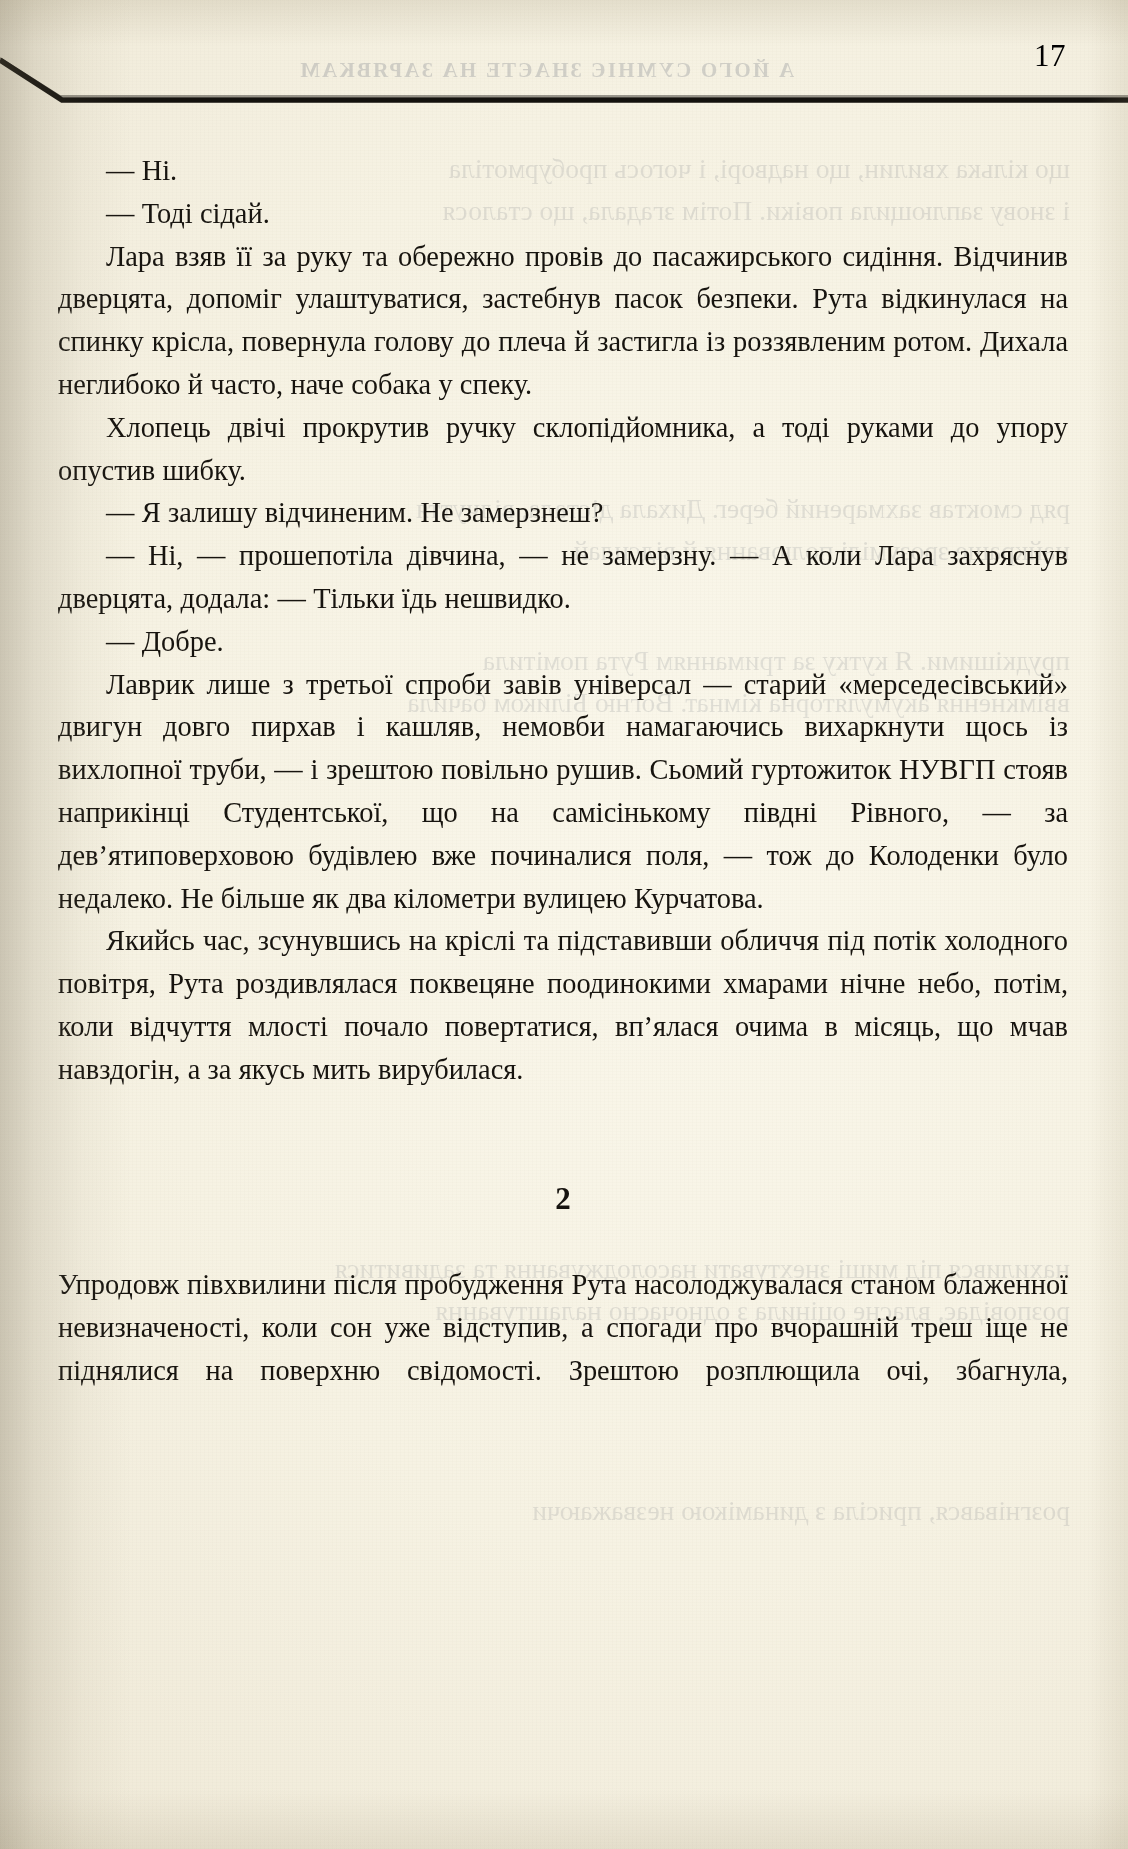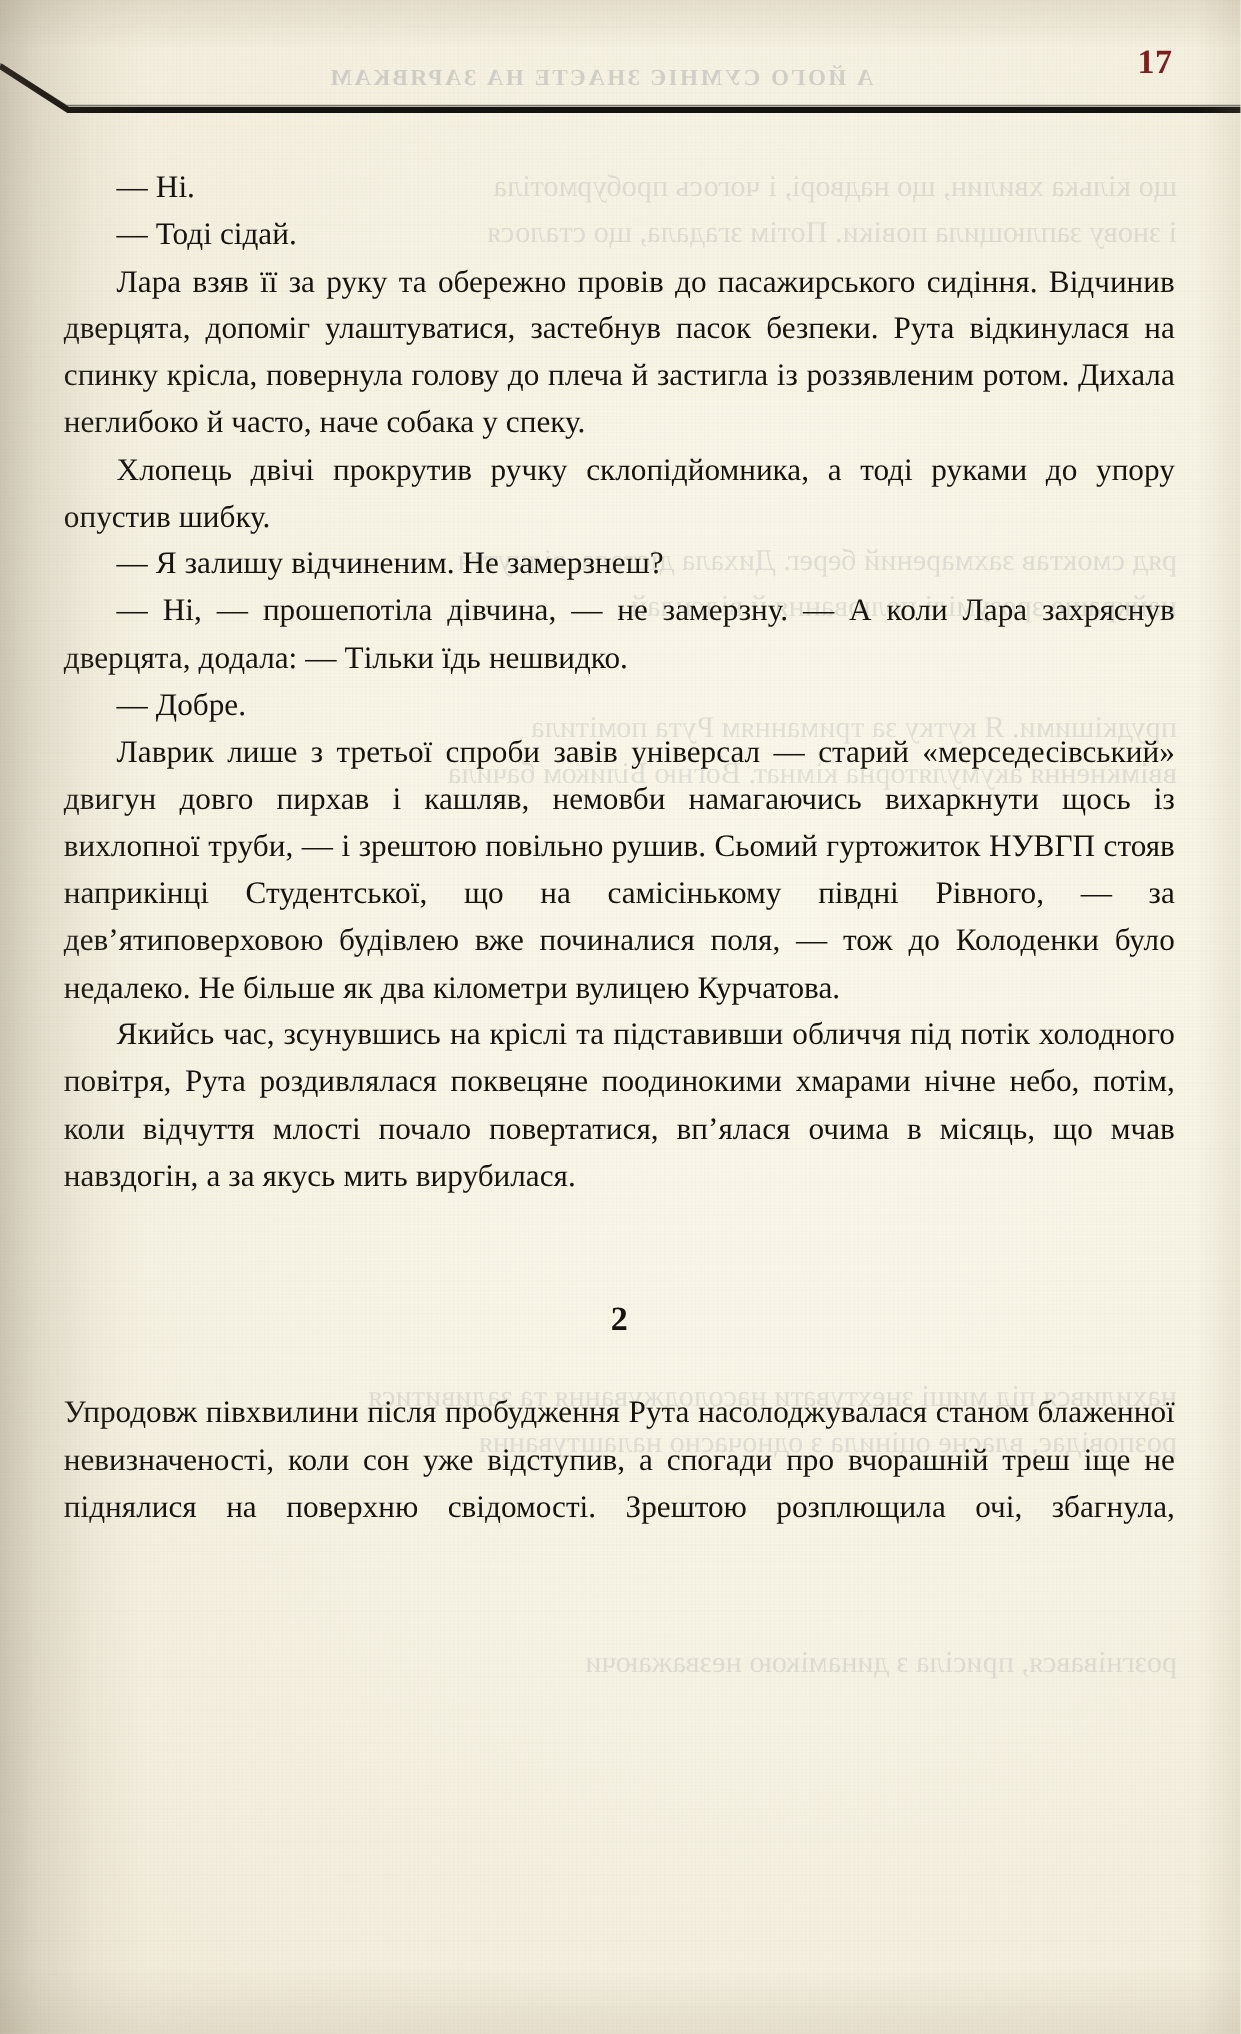--- a/index.html
+++ b/index.html
@@ -85,23 +85,23 @@
     left: 0;
     top: 56px;
     width: 1128px;
     height: 60px;
   }
   .folio {
     position: absolute;
     right: 62px;
     top: 38px;
     font-size: 31px;
-    font-weight: 700;
+    font-weight: 400;
     letter-spacing: .5px;
-    color: #7f1d1d;
+    color: #000000;
     font-family: "Liberation Serif", "DejaVu Serif", serif;
     margin-left: 26px;
   }
   
   .header-ghost {
     position: absolute;
     left: 96px;
     top: 58px;
     width: 900px;
     text-align: center;

